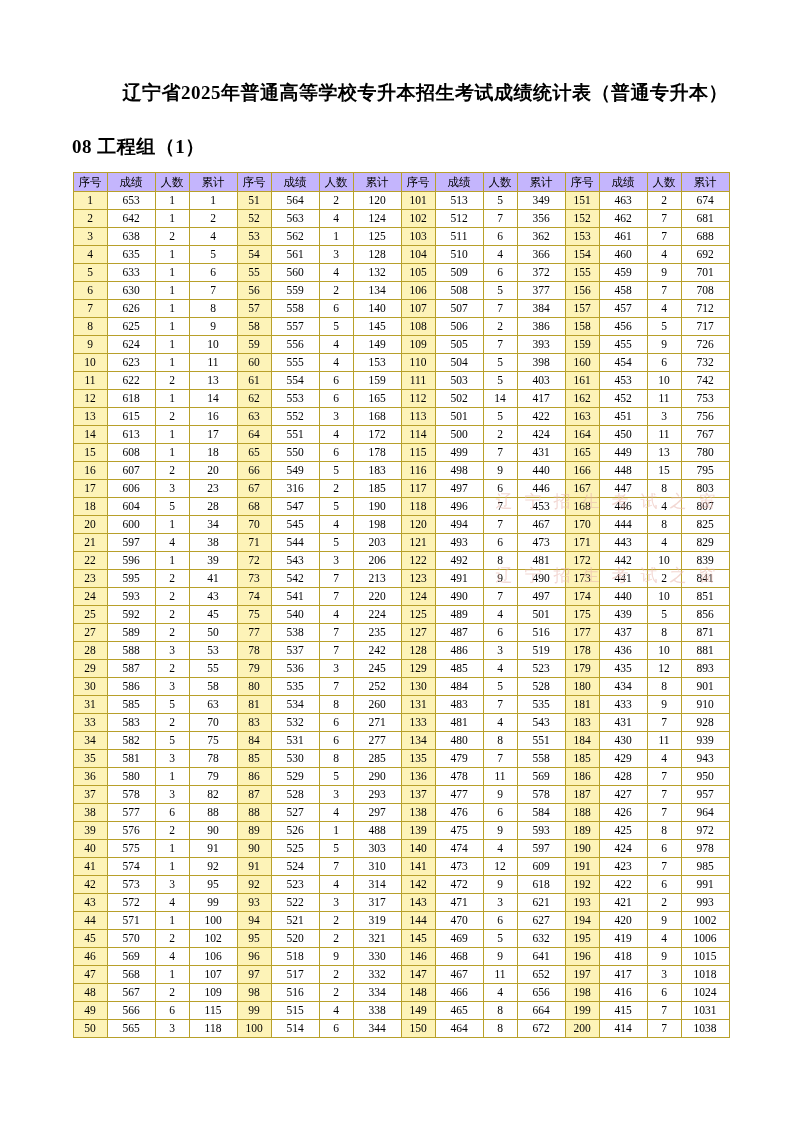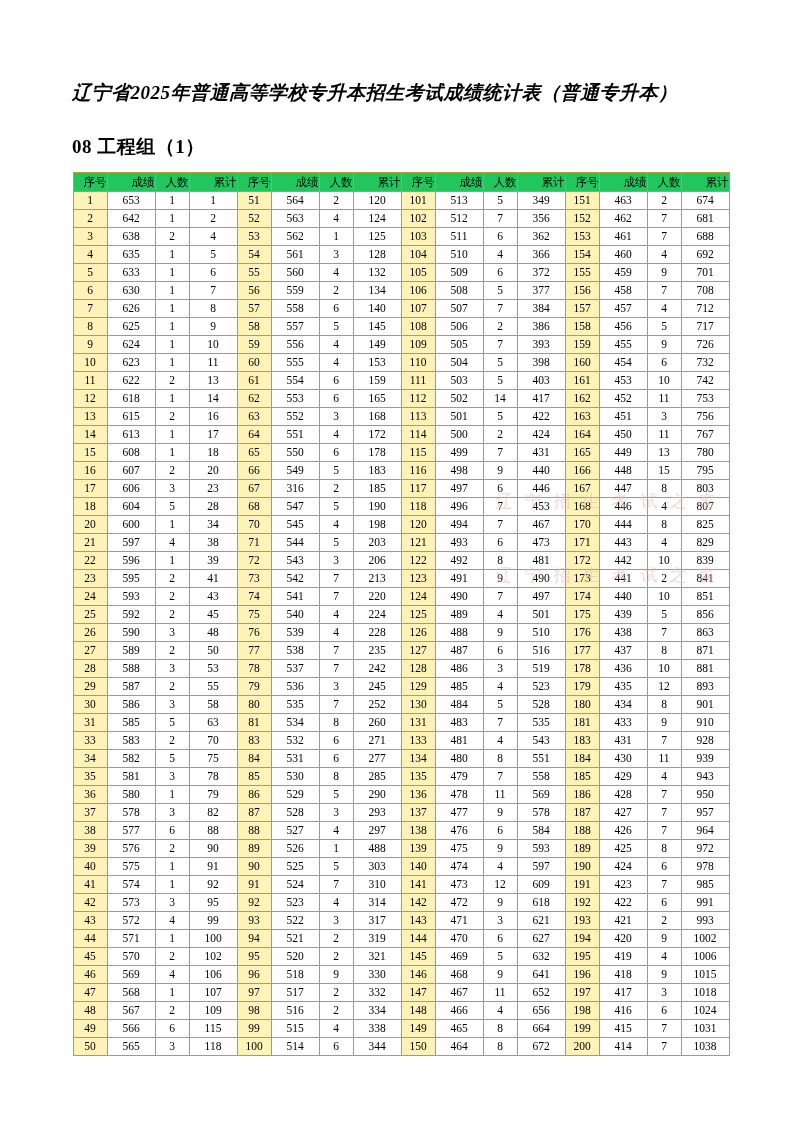--- a/index.html
+++ b/index.html
@@ -16,27 +16,26 @@
     overflow: hidden;
   }
   .page {
     width: 800px;
     height: 1131px;
     box-sizing: border-box;
     padding: 0;
     position: relative;
   }
   .doc-title {
-    text-align: left;
+    text-align: right;
     font-weight: bold;
     font-size: 19px;
     line-height: 30px;
     margin: 78px 72px 0 72px;
     letter-spacing: 0.5px;
-    font-style: italic;
   }
   .section-title {
     font-weight: bold;
     font-size: 19px;
     margin: 26px 0 12px 72px;
     letter-spacing: 0.5px;
   }
   .table-wrap {
     margin: 0 auto;
     width: 655px;
@@ -51,25 +50,24 @@
   }
   table.grades td, table.grades th {
     border: 1px solid #b8a02a;
     text-align: center;
     height: 17px;
     line-height: 17px;
     padding: 0;
     font-weight: normal;
   }
   table.grades thead th {
-    background: #22c55e;
+    background: #c4b5fd;
     font-size: 11.5px;
     height: 18px;
     line-height: 18px;
-    text-align: right;
   }
   td.idx {
     background: #fdf3b8;
   }
   td.plain {
     background: #ffffff;
   }
   
   col.c-idx { width: 34px; }
   col.c-score { width: 48px; }
@@ -579,38 +577,20 @@
             <td class="idx">125</td>
             <td class="plain">489</td>
             <td class="plain">4</td>
             <td class="plain">501</td>
             <td class="idx">175</td>
             <td class="plain">439</td>
             <td class="plain">5</td>
             <td class="plain">856</td>
           </tr>
           <tr>
-            <td class="idx">26</td>
-            <td class="plain">590</td>
-            <td class="plain">3</td>
-            <td class="plain">48</td>
-            <td class="idx">76</td>
-            <td class="plain">539</td>
-            <td class="plain">4</td>
-            <td class="plain">228</td>
-            <td class="idx">126</td>
-            <td class="plain">488</td>
-            <td class="plain">9</td>
-            <td class="plain">510</td>
-            <td class="idx">176</td>
-            <td class="plain">438</td>
-            <td class="plain">7</td>
-            <td class="plain">863</td>
-          </tr>
-          <tr>
             <td class="idx">27</td>
             <td class="plain">589</td>
             <td class="plain">2</td>
             <td class="plain">50</td>
             <td class="idx">77</td>
             <td class="plain">538</td>
             <td class="plain">7</td>
             <td class="plain">235</td>
             <td class="idx">127</td>
             <td class="plain">487</td>

